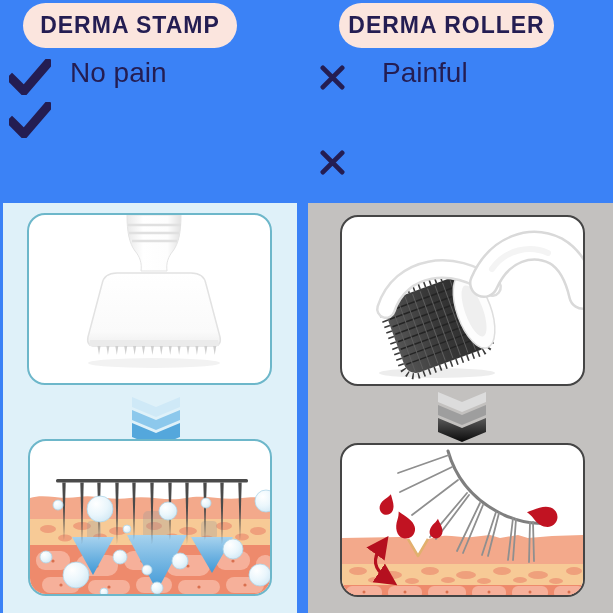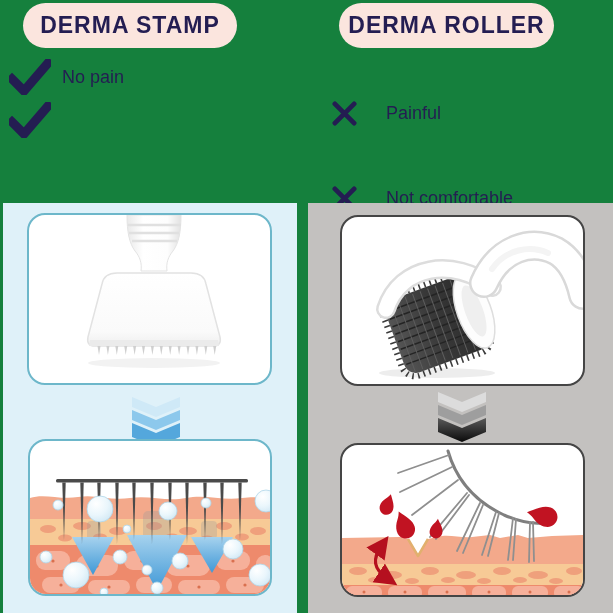--- a/index.html
+++ b/index.html
@@ -1,36 +1,36 @@
 <!DOCTYPE html>
 <html style="--navy: #241d52; --pill_bg: #fbe5de; --panel_left_bg: #dff1f9; --panel_right_bg: #c3c1bf; --card_border_left: #6db7ca; --card_border_right: #454545; --chevron_left_top: #cfe9f7; --chevron_left_mid: #8cc8ec; --chevron_left_bot: #54a7dc; --chevron_right_top: #dcdcdc; --chevron_right_mid: #9e9e9e; --chevron_right_bot: #1c1c1c; --arrow_blue: #4fa3da; --blood_red: #c11322; --skin_top: #f3a98b; --skin_mid: #f7ca96; --skin_cell: #efa07c; --skin_deep: #ee8a6c; --skin_blob: #f6b09a;"><head>
 <meta charset="utf-8">
 <style>
   html,body{margin:0;padding:0;}
   .stage{
-    position:relative;width:613px;height:613px;background:#15803d;overflow:hidden;
+    position:relative;width:613px;height:613px;background:#3b82f6;overflow:hidden;
     font-family:"Liberation Sans","DejaVu Sans",sans-serif;
   }
   
   .pill{
     position:absolute;top:3px;height:45px;border-radius:23px;
     background:var(--pill_bg);color:var(--navy);
     display:flex;align-items:center;justify-content:center;
     font-size:23px;font-weight:600;letter-spacing:1px;white-space:nowrap;
   }
   .pill-left{left:23px;width:214px;}
   .pill-right{left:339px;width:215px;}
   .row{
-    position:absolute;display:flex;align-items:center;height:40px;
-    color:var(--navy);font-size:18px;font-weight:500;white-space:nowrap;
+    position:absolute;display:flex;height:40px;
+    color:var(--navy);font-size:28px;font-weight:500;white-space:nowrap;gap:8px;
   }
   .row .ic{display:flex;align-items:center;justify-content:center;}
   .row-l{left:6px;}
   .row-l .ic{width:48px;margin-right:8px;}
-  .row-r{left:330px;margin-top:36px;}
+  .row-r{left:318px;}
   .row-r .ic{width:28px;margin-right:28px;}
   .r1{top:57px}.r2{top:100px}.r3{top:142px}
   .s-navy{stroke:var(--navy);}
   
   .panel{position:absolute;top:203px;height:410px;}
   .panel-l{left:3px;width:294px;background:var(--panel_left_bg);}
   .panel-r{left:308px;width:305px;background:var(--panel_right_bg);}
   .card{position:absolute;background:#fff;overflow:hidden;box-sizing:border-box;}
   .card svg{display:block;width:100%;height:100%;}
   .device-card-l{left:24px;top:10px;width:245px;height:172px;border:2px solid var(--card_border_left);border-radius:18px;}
@@ -84,21 +84,20 @@
         </svg>
     </span>
     <span>Painful</span>
   </div>
   <div class="row row-r r3">
     <span class="ic">
       <svg width="25" height="25" viewBox="0 0 26 26">
           <path d="M3,3 L23,23 M23,3 L3,23" class="s-navy" stroke-width="5" stroke-linecap="round"></path>
         </svg>
     </span>
-    <span>Not comfortable</span>
   </div>
 
   <section class="panel panel-l">
 
     <div class="card device-card-l">
       <svg viewBox="0 0 241 168">
         <defs>
           <linearGradient id="stampShade" x1="0" y1="0" x2="1" y2="0">
             <stop offset="0" stop-color="#e9e9e9"></stop>
               <stop offset="0.3" stop-color="#ffffff"></stop>

